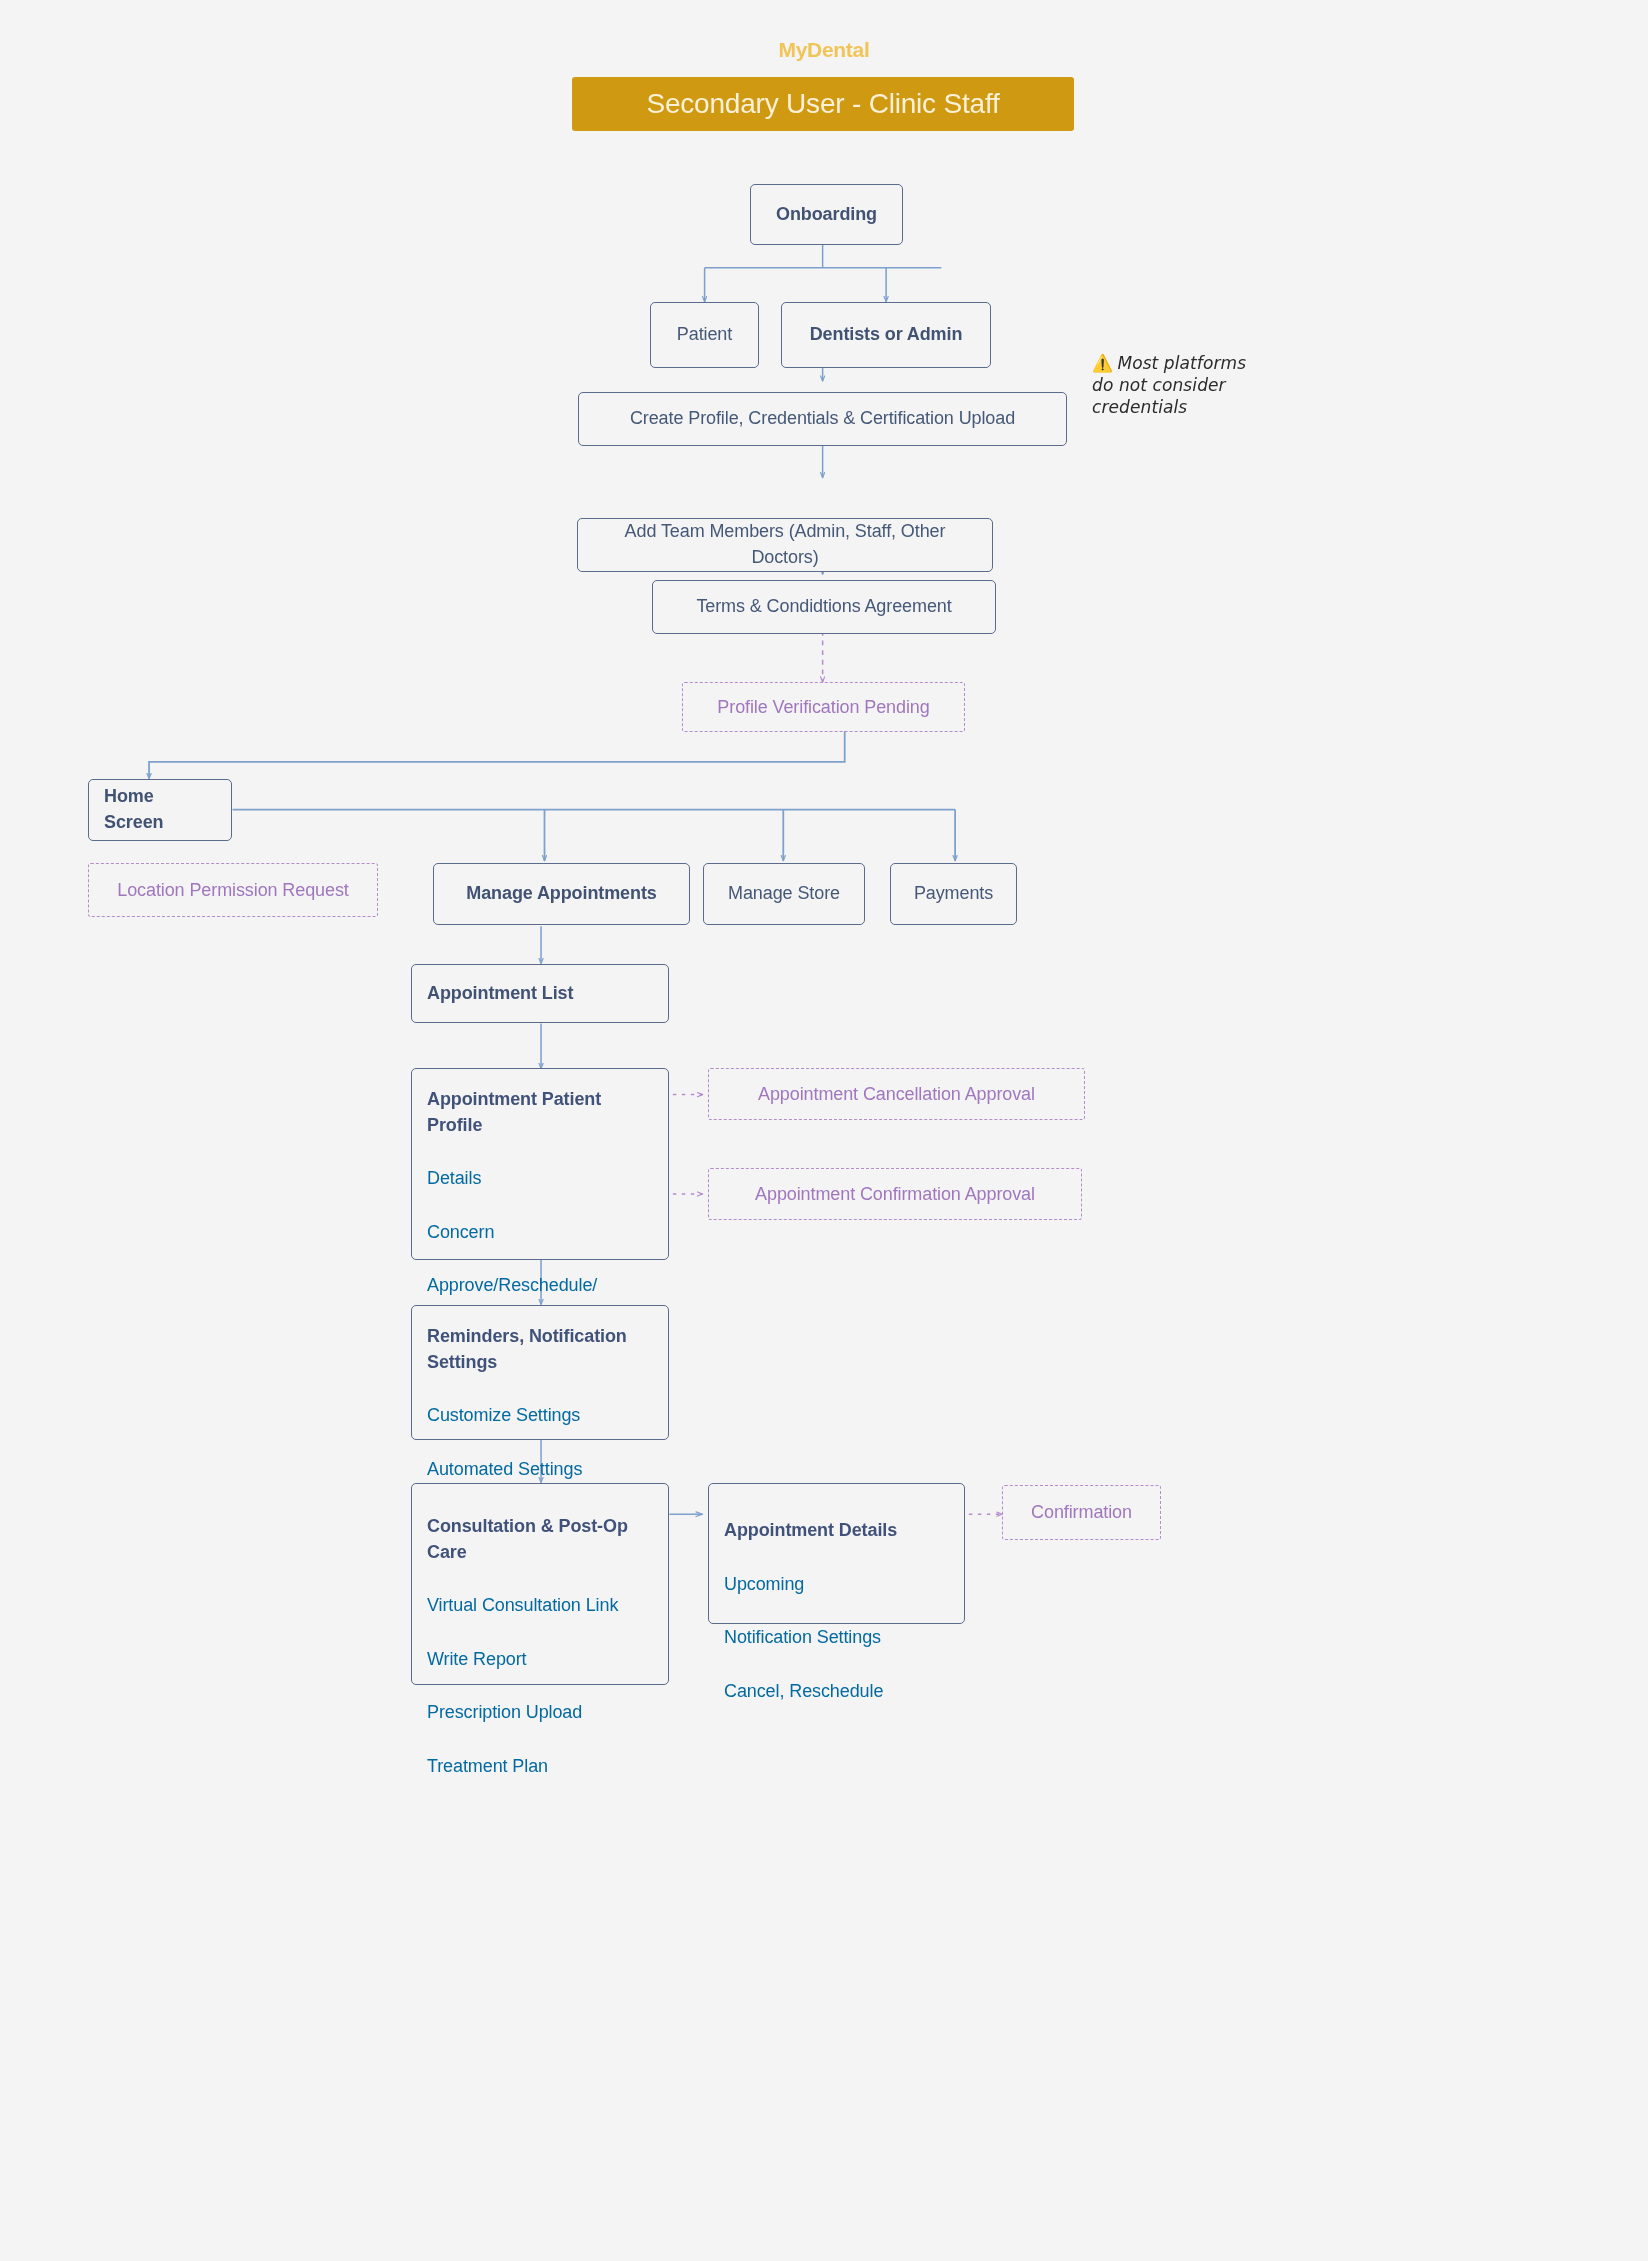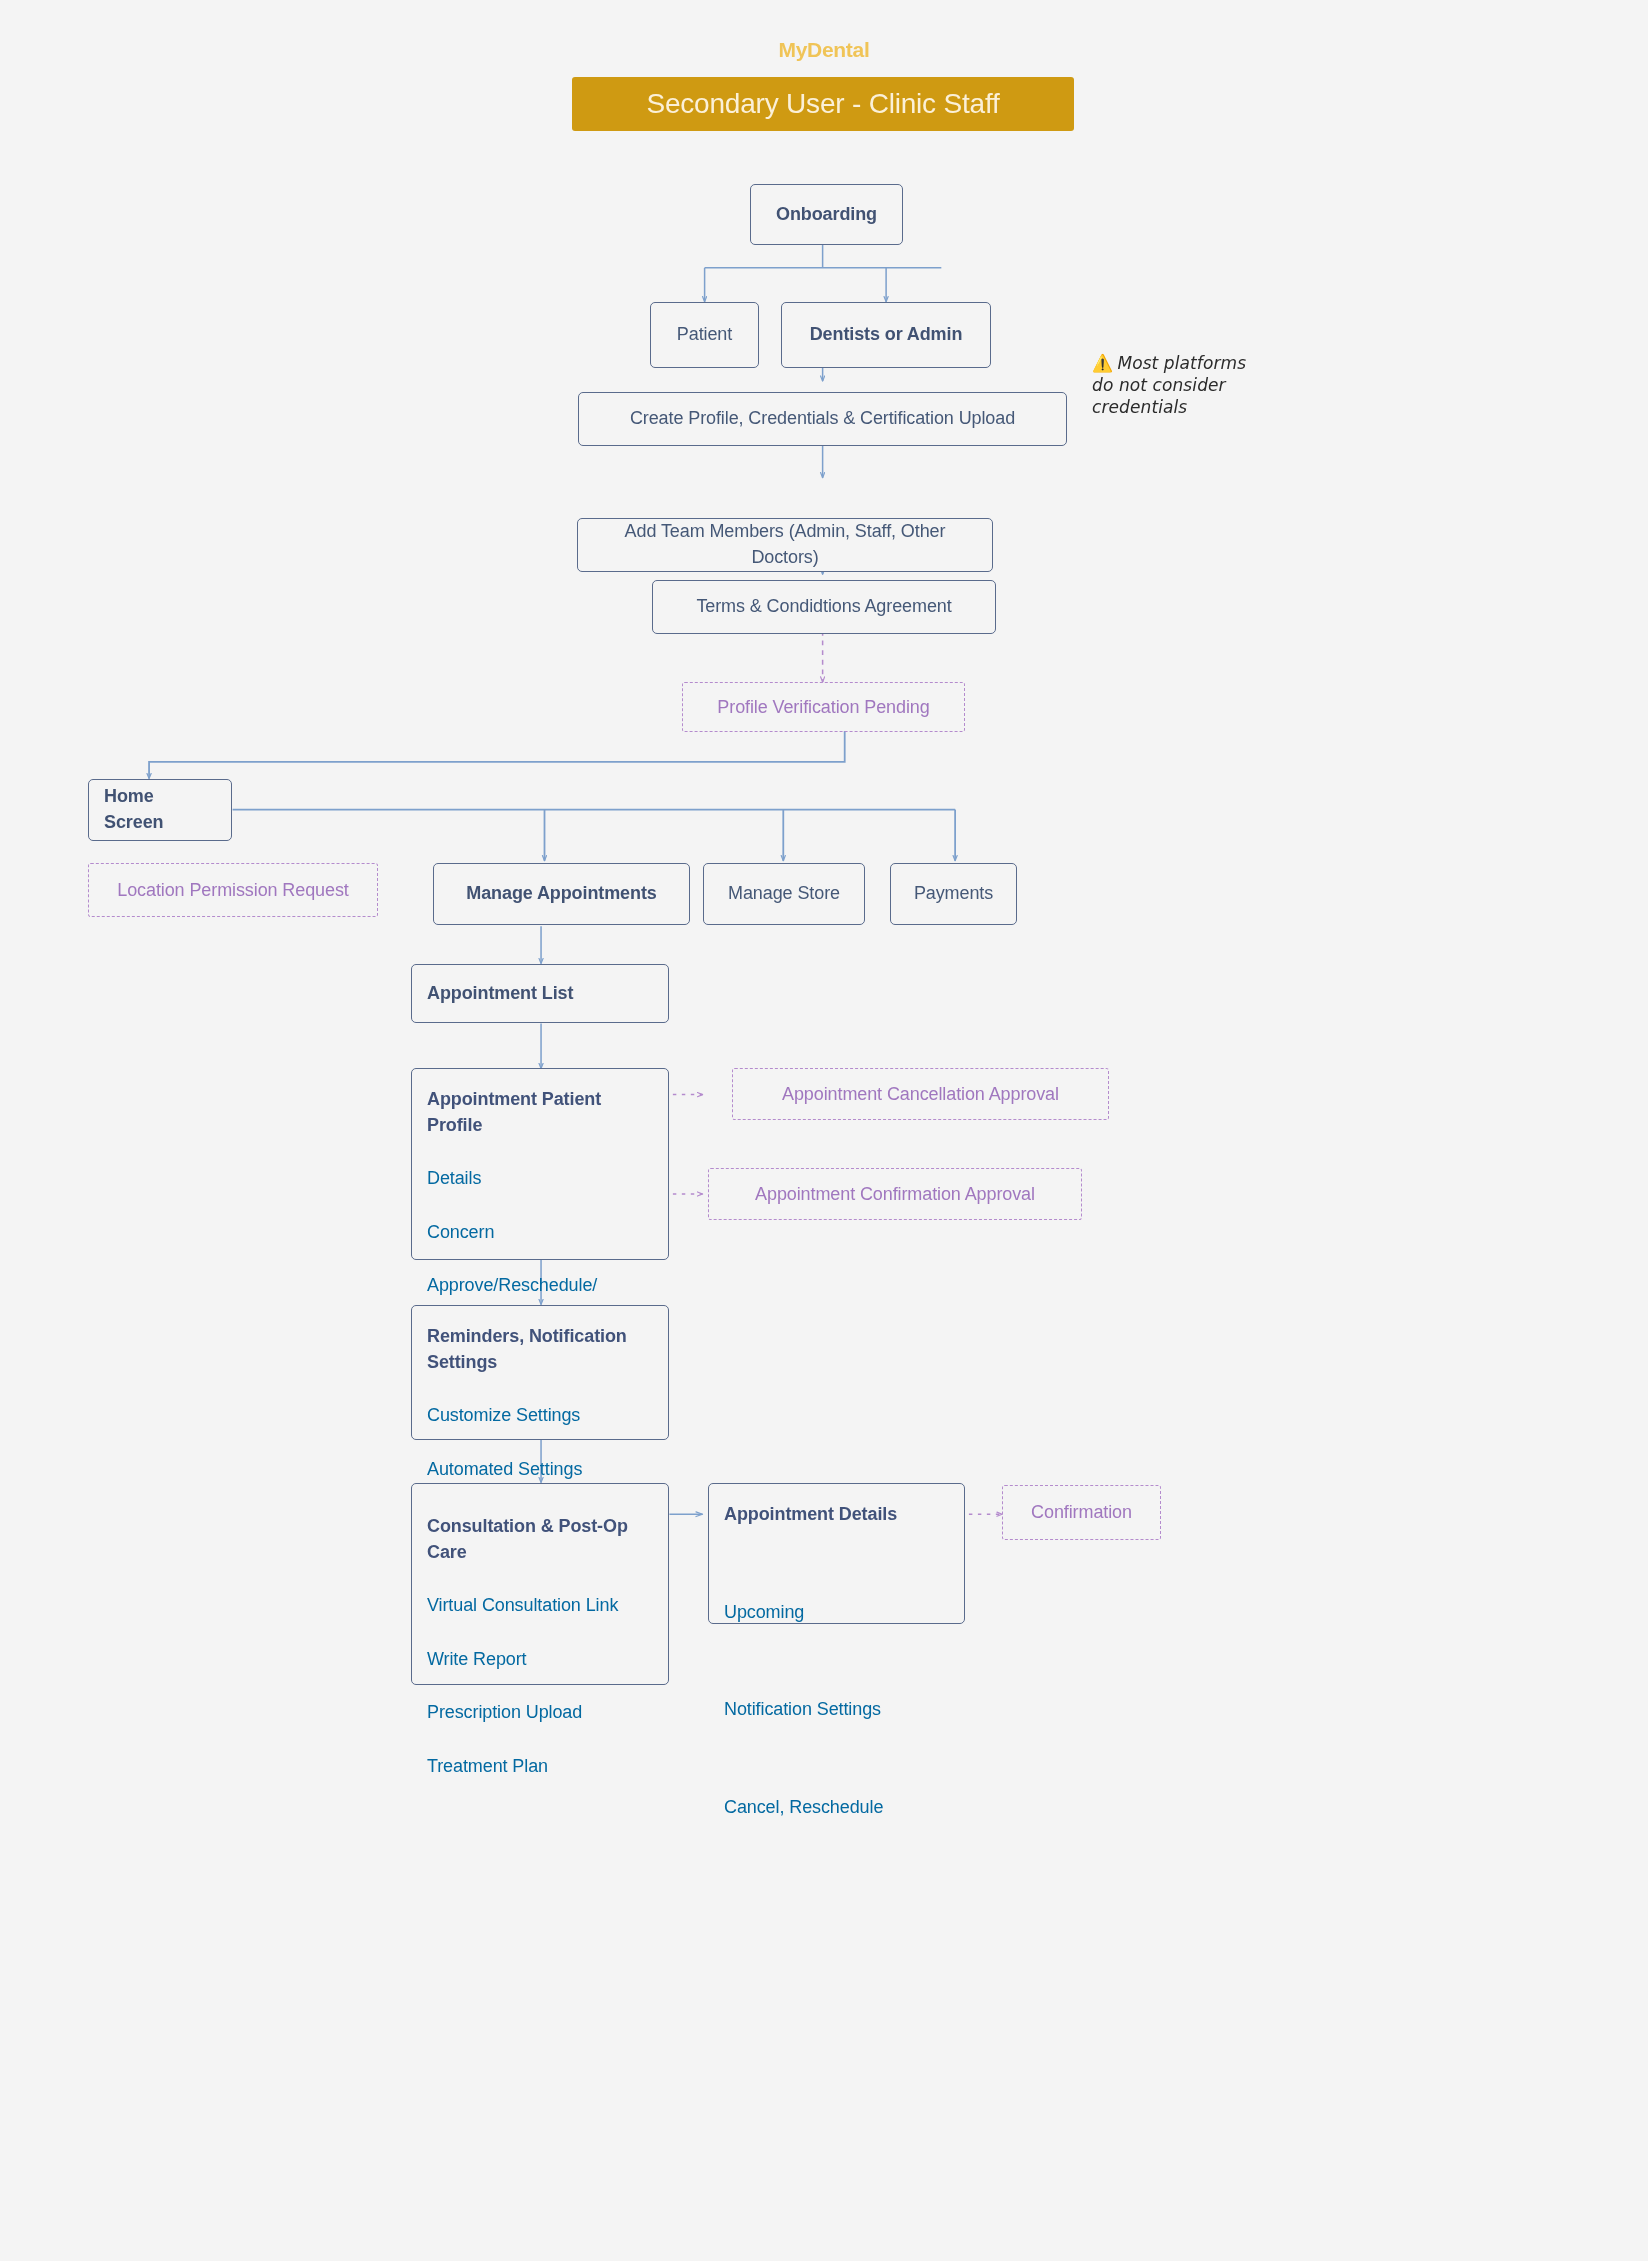--- a/index.html
+++ b/index.html
@@ -246,21 +246,21 @@
   </div>
 
   <div class="node" style="left:411px; top:1068px; width:258px; height:192px; justify-content:flex-start; padding-top:18px;">
     <div class="hd">Appointment Patient Profile</div>
     <div class="ln">Details</div>
     <div class="ln">Concern</div>
     <div class="ln">Approve/Reschedule/</div>
     <div class="ln">Cancel</div>
   </div>
 
-  <div class="ghost" style="left:708px; top:1068px; width:377px; height:52px; justify-content:center;margin-left:24px;">
+  <div class="ghost" style="left:708px; top:1068px; width:377px; height:52px; justify-content:center;">
     <span>Appointment Cancellation Approval</span>
   </div>
 
   <div class="ghost" style="left:708px; top:1168px; width:374px; height:52px; justify-content:center;">
     <span>Appointment Confirmation Approval</span>
   </div>
 
   <div class="node" style="left:411px; top:1305px; width:258px; height:135px; justify-content:flex-start; padding-top:18px;">
     <div class="hd">Reminders, Notification Settings</div>
     <div class="ln">Customize Settings</div>
@@ -268,21 +268,21 @@
   </div>
 
   <div class="node" style="left:411px; top:1483px; width:258px; height:202px; justify-content:flex-start; padding-top:30px;">
     <div class="hd">Consultation &amp; Post-Op Care</div>
     <div class="ln">Virtual Consultation Link</div>
     <div class="ln">Write Report</div>
     <div class="ln">Prescription Upload</div>
     <div class="ln">Treatment Plan</div>
   </div>
 
-  <div class="node" style="left:708px; top:1483px; width:257px; height:141px; justify-content:flex-start; padding-top:18px;gap:44px;">
+  <div class="node" style="left:708px; top:1483px; width:257px; height:141px; justify-content:flex-start; padding-top:34px;">
     <div class="hd">Appointment Details</div>
     <div class="ln">Upcoming</div>
     <div class="ln">Notification Settings</div>
     <div class="ln">Cancel, Reschedule</div>
   </div>
 
   <div class="ghost" style="left:1002px; top:1485px; width:159px; height:55px; justify-content:center;">
     <span>Confirmation</span>
   </div>
 

